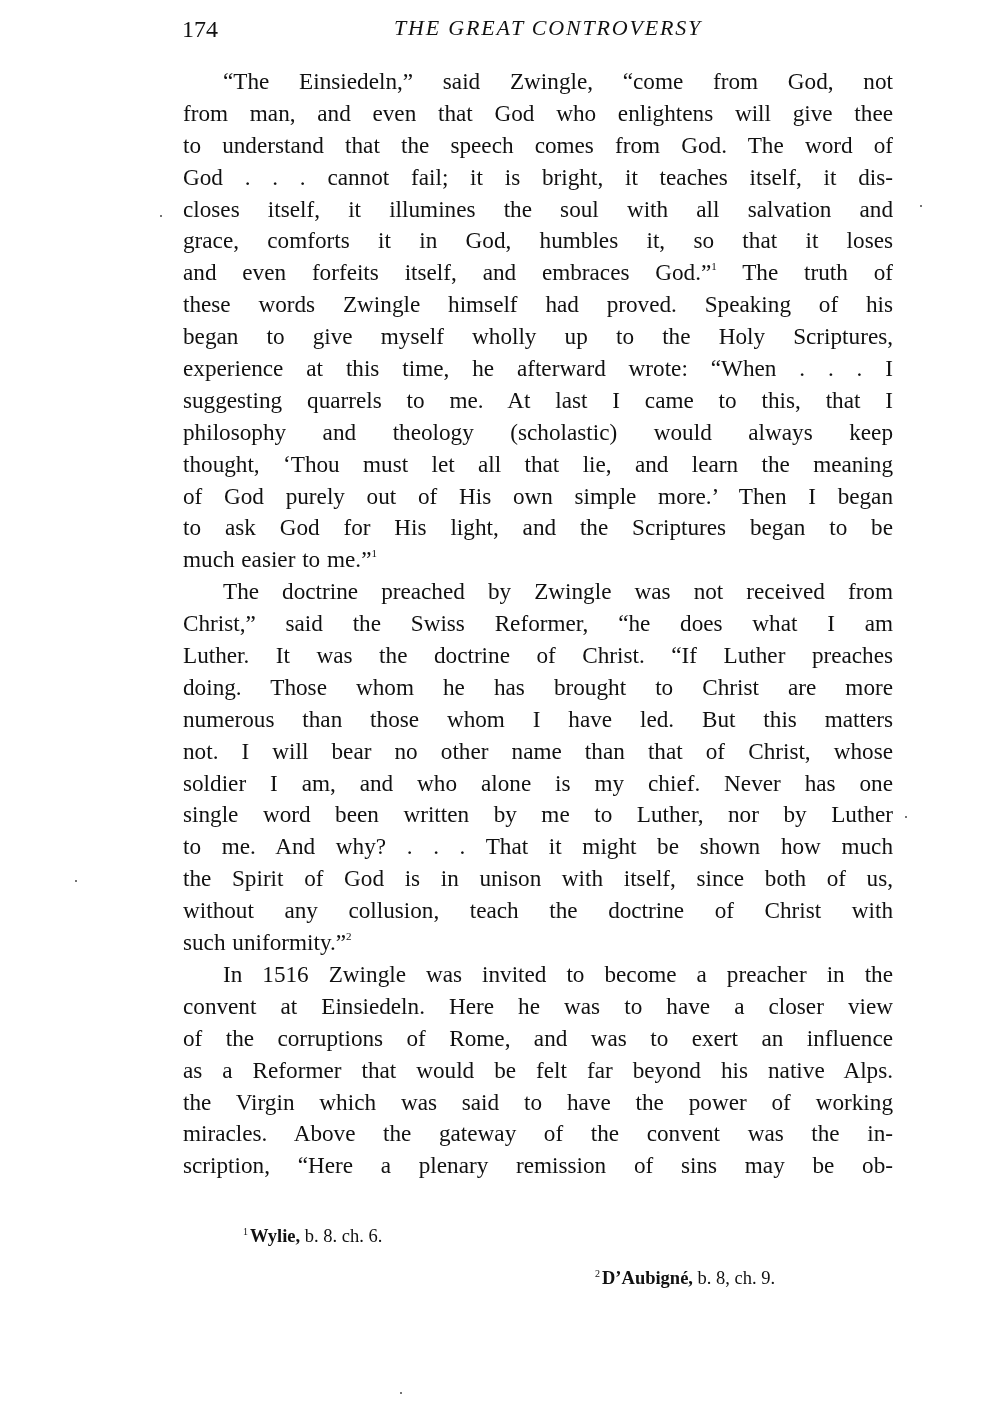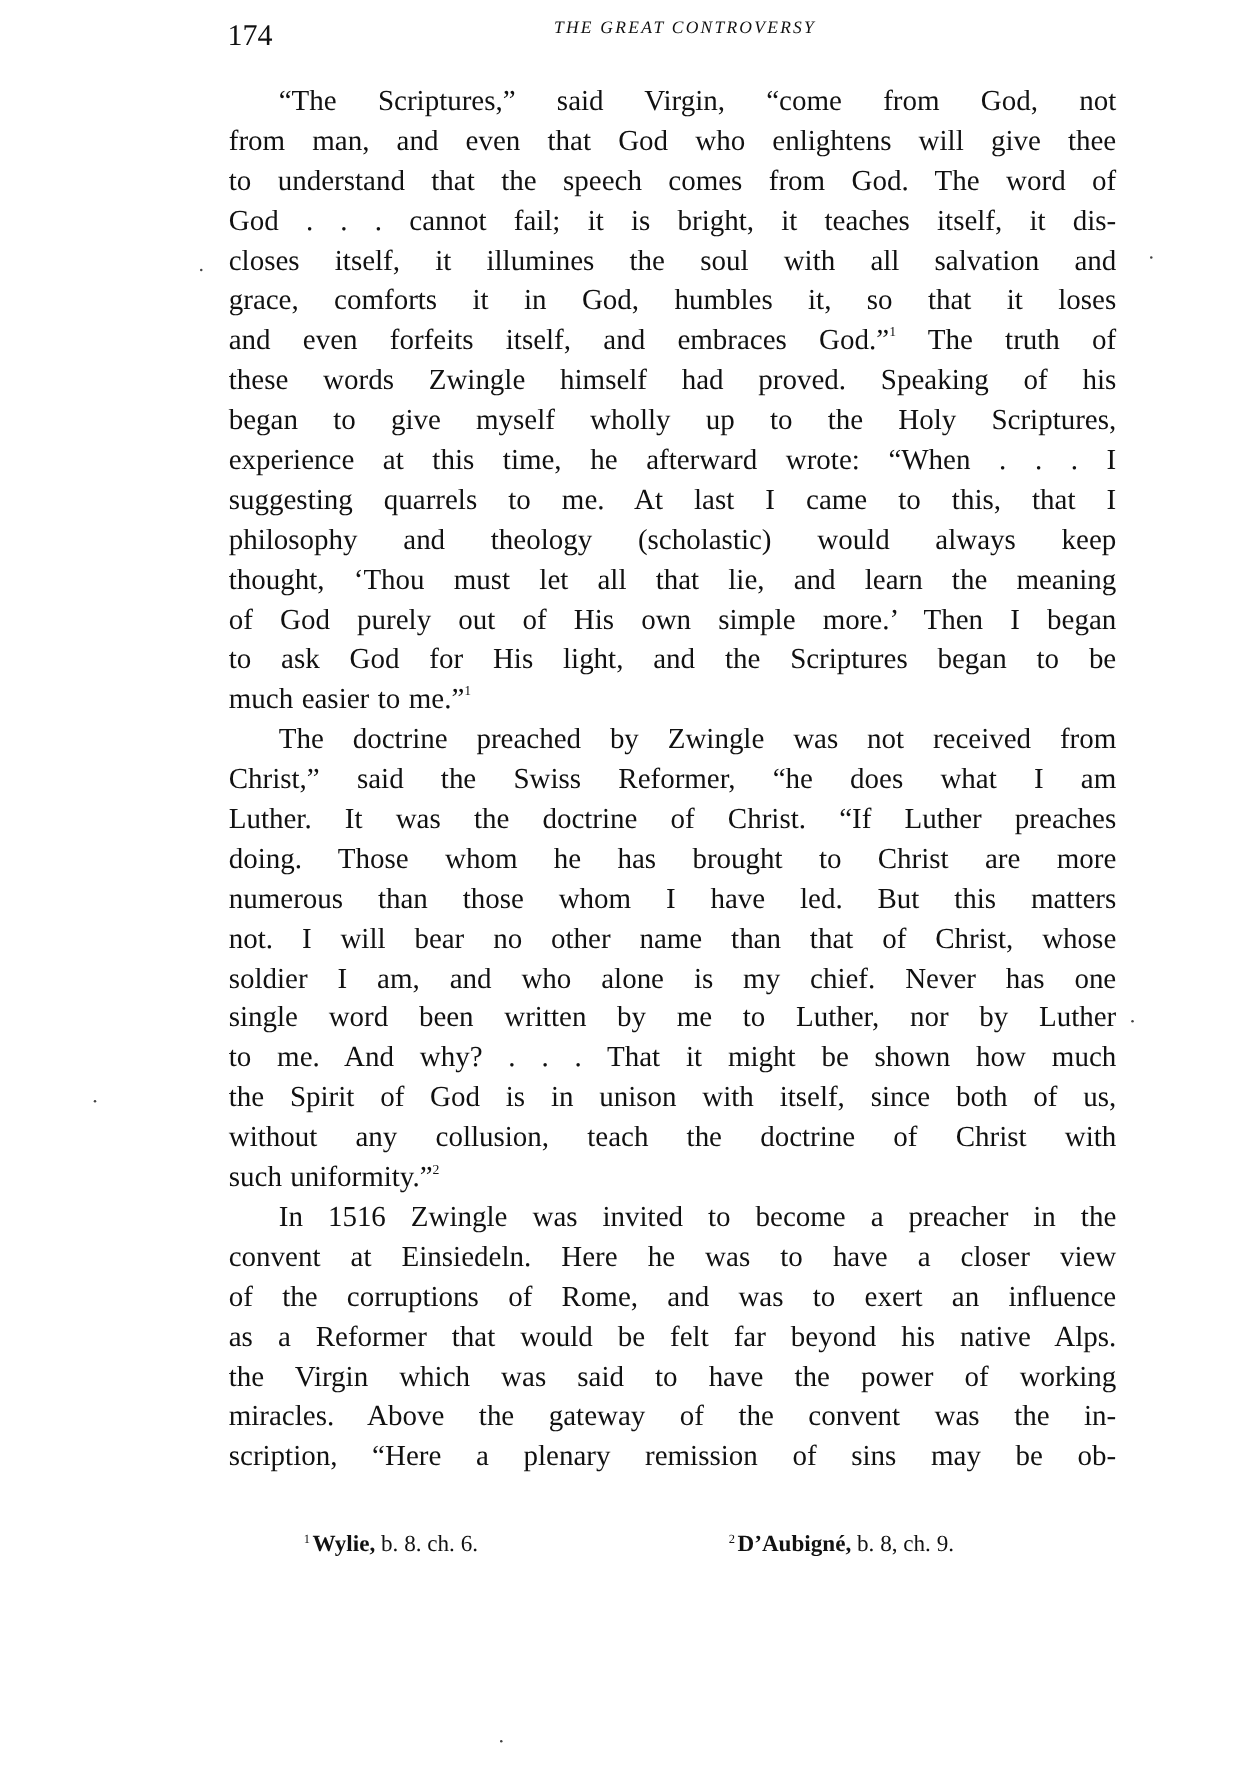--- a/index.html
+++ b/index.html
@@ -5,53 +5,53 @@
   html, body { margin: 0; padding: 0; background: #ffffff; }
   body {
     width: 1000px; height: 1415px; position: relative; overflow: hidden;
     font-family: "Liberation Serif", "DejaVu Serif", serif;
     color: #111111;
   }
   .header { position: absolute; top: 12px; left: 183px; width: 710px; height: 34px; }
   .page-number { position: absolute; left: -1px; top: 4px; font-size: 24px; }
   .running-title {
     position: absolute; left: 0; right: 0; top: 3px; text-align: center;
-    font-style: italic; font-size: 14px; letter-spacing: 1.8px; padding-left: 20px;
+    font-style: italic; font-size: 22px; letter-spacing: 1.8px; padding-left: 20px;
   }
   .body-text {
     position: absolute; top: 66px; left: 183px; width: 710px;
     font-size: 23.2px; line-height: 31.9px;
   }
   .line {
     display: block; text-align: justify; text-align-last: justify;
     white-space: nowrap; height: 31.9px; word-spacing: 1px;
   }
   .line.last { text-align-last: left; }
   .line.indent { padding-left: 40px; }
   sup { font-size: 11px; vertical-align: 10px; line-height: 0; }
   .footnotes {
     position: absolute; top: 1226px; left: 243px; width: 620px; font-size: 18.5px;
   }
   .footnote { position: absolute; top: 0; white-space: nowrap; text-align: right; }
   .footnote.fn1 { left: 0; }
-  .footnote.fn2 { left: 340px; }
+  .footnote.fn2 { left: 352px; margin-top: 42px; }
   .fn-mark { font-size: 10px; vertical-align: 7px; margin-right: 2px; }
   .fn-author { font-weight: bold; }
   .speck { position: absolute; width: 2px; height: 2px; background: #444; border-radius: 1px; }
 </style>
 </head>
 <body>
 
 <div class="header">
   <span class="page-number">174</span>
   <div class="running-title">THE GREAT CONTROVERSY</div>
 </div>
 
 <div class="body-text" id="body-text">
-    <span class="line indent"><span>“The Scriptures,” said Virgin, “come from God, not</span></span>
+    <span class="line indent"><span>“The Einsiedeln,” said Zwingle, “come from God, not</span></span>
     <span class="line"><span>from man, and even that God who enlightens will give thee</span></span>
     <span class="line"><span>to understand that the speech comes from God.  The word of</span></span>
     <span class="line"><span>God . . . cannot fail; it is bright, it teaches itself, it dis-</span></span>
     <span class="line"><span>closes itself, it illumines the soul with all salvation and</span></span>
     <span class="line"><span>grace, comforts it in God, humbles it, so that it loses</span></span>
     <span class="line"><span>and even forfeits itself, and embraces God.”</span><sup>1</sup><span> The truth of</span></span>
     <span class="line"><span>these words Zwingle himself had proved.  Speaking of his</span></span>
     <span class="line"><span>began to give myself wholly up to the Holy Scriptures,</span></span>
     <span class="line"><span>experience at this time, he afterward wrote: “When . . . I</span></span>
     <span class="line"><span>suggesting quarrels to me.  At last I came to this, that I</span></span>

